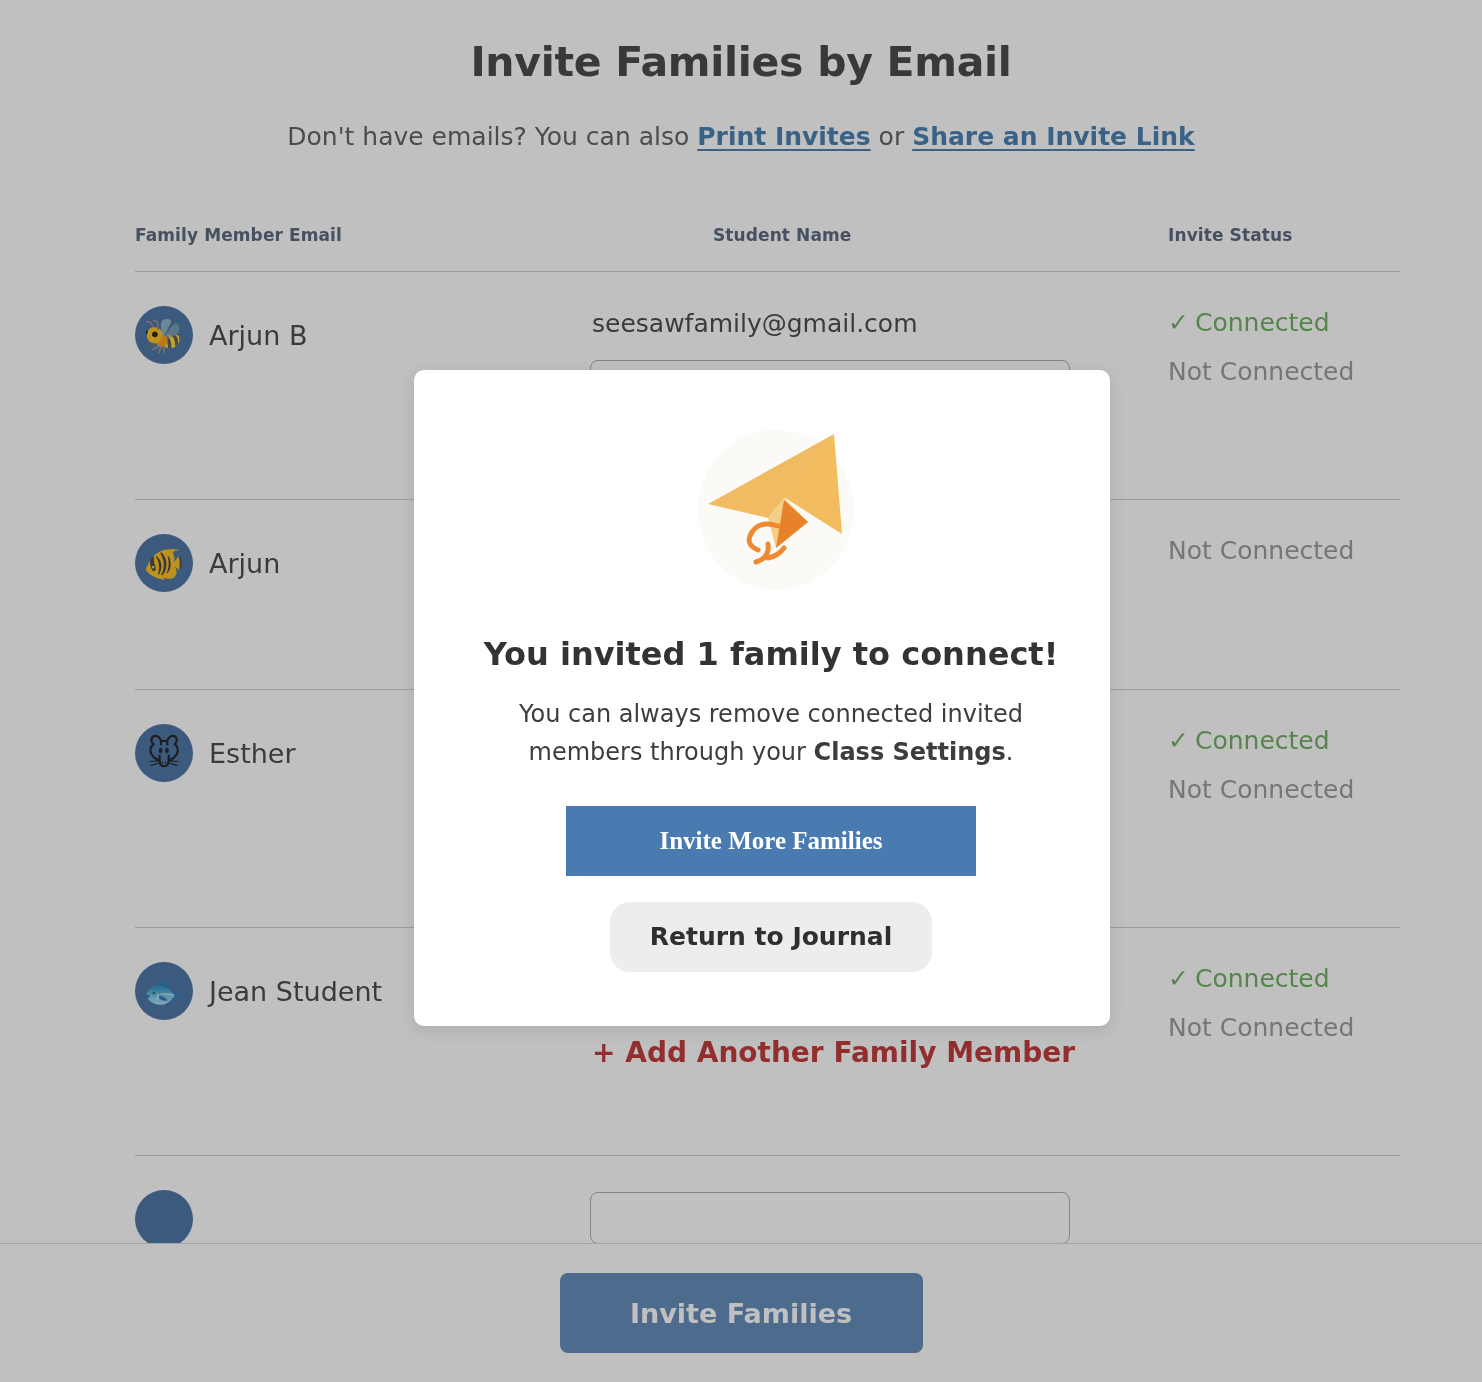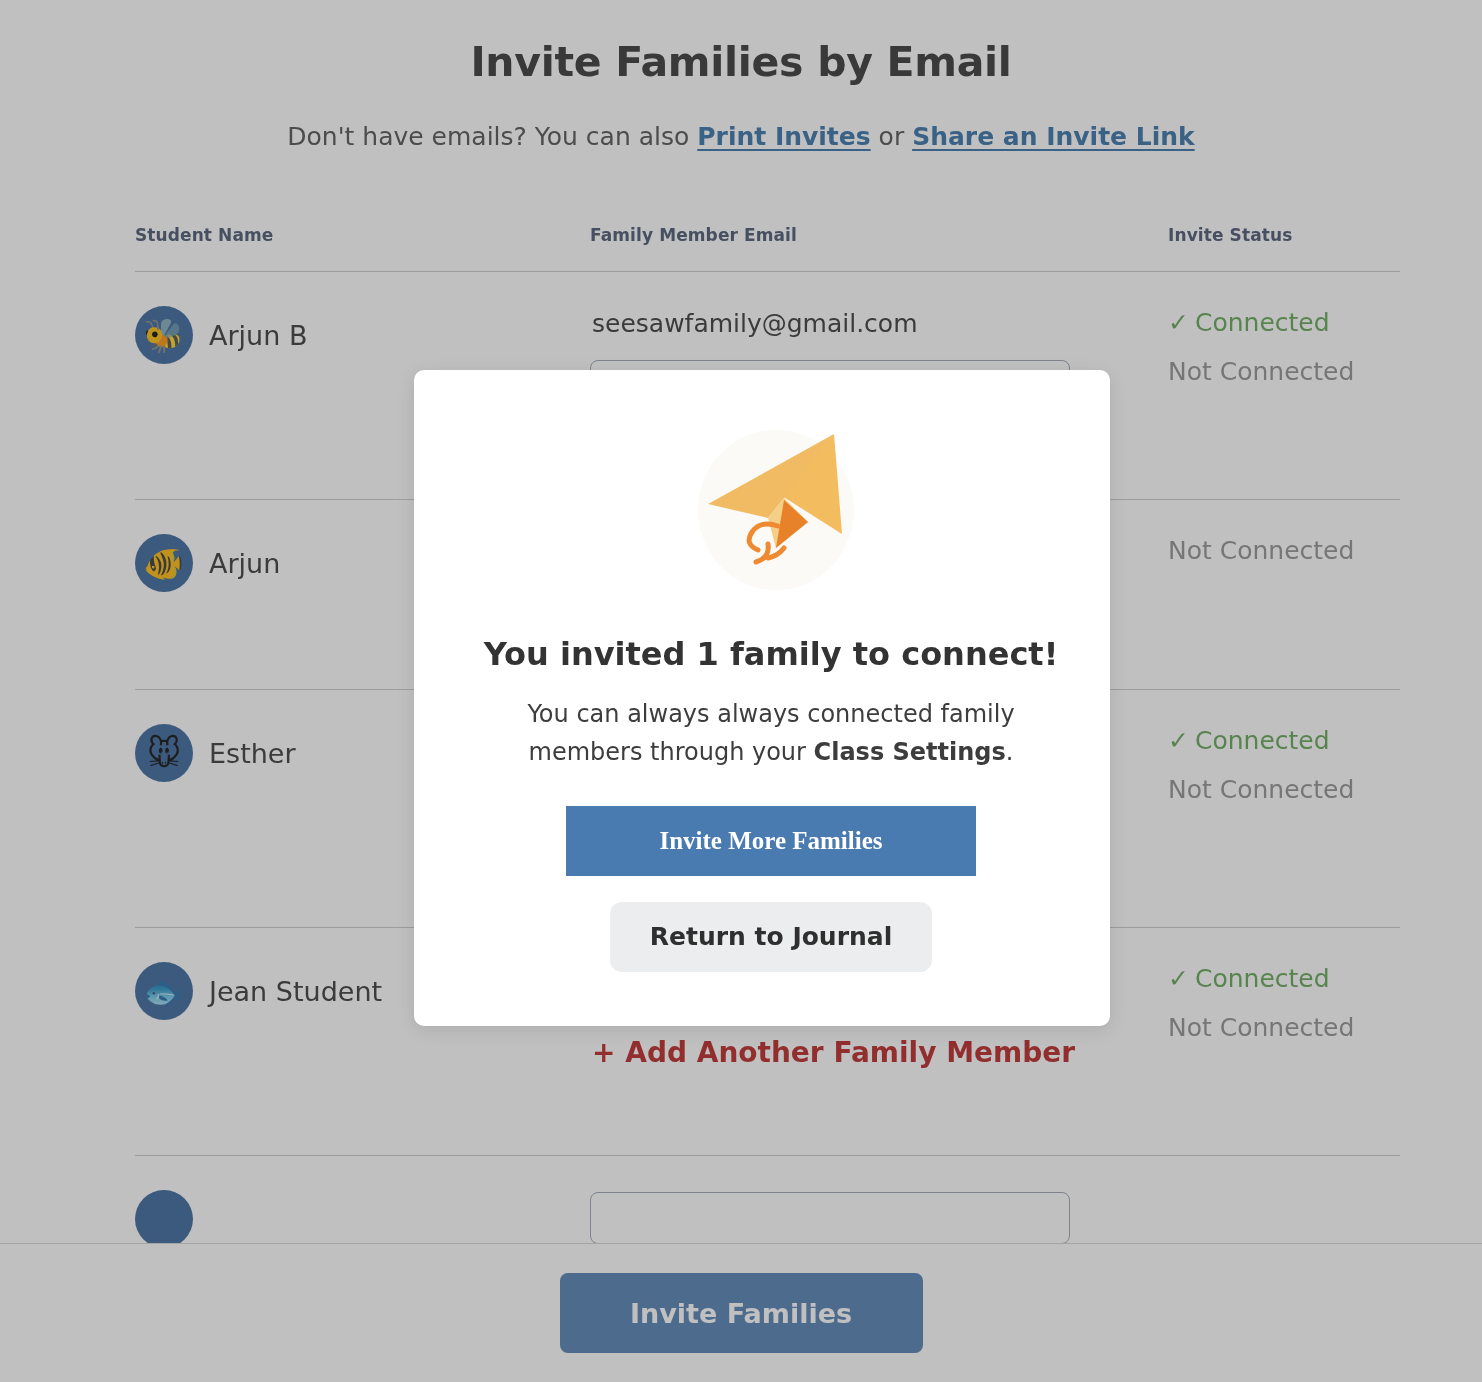--- a/index.html
+++ b/index.html
@@ -256,43 +256,43 @@
     font-size: 25px;
     font-weight: 700;
     font-family: Liberation Serif, serif;
     cursor: pointer;
   }
   .btn-secondary {
     margin-top: 26px;
     width: 322px;
     height: 70px;
     border: none;
-    border-radius: 12px;
+    border-radius: 20px;
     background: #ebedef;
     color: #2f2f2f;
     font-size: 25px;
     font-weight: 700;
     font-family: inherit;
     cursor: pointer;
   }
 </style>
 </head>
 <body>
 
 <div id="page">
 
   <div class="page-title">Invite Families by Email</div>
 
   <div class="subtitle"><span>Don't have emails? You can also </span><a href="#">Print Invites</a><span> or </span><a href="#">Share an Invite Link</a></div>
 
   <div class="table">
 
     <div class="thead">
+      <div class="th col-email">Family Member Email</div>
       <div class="th col-name">Student Name</div>
-      <div class="th col-email">Family Member Email</div>
       <div class="th col-status">Invite Status</div>
     </div>
 
     <div class="row" style="height:228px;">
       <div class="cell-name">
         <div class="avatar">🐝</div>
         <div class="student-name">Arjun B</div>
       </div>
       <div class="cell-email">
         <div class="email-value">seesawfamily@gmail.com</div>
@@ -384,19 +384,19 @@
       <path d="M128 78 L152 100 L120 126 Z" fill="#e8822a"></path>
 
       <path d="M122 104 q-18 -6 -26 6 q-8 12 6 18" fill="none" stroke="#ef8a33" stroke-width="5" stroke-linecap="round"></path>
       <path d="M112 122 q2 14 -12 18" fill="none" stroke="#ef8a33" stroke-width="5" stroke-linecap="round"></path>
       <path d="M128 126 q-6 8 -16 10" fill="none" stroke="#ef8a33" stroke-width="5" stroke-linecap="round"></path>
     </svg>
   </div>
 
   <div class="modal-title">You invited 1 family to connect!</div>
 
-  <div class="modal-body"><span>You can always always connected family</span>
+  <div class="modal-body"><span>You can always remove connected invited</span>
     <span>members through your </span><b>Class Settings</b><span>.</span></div>
 
   <button class="btn-primary">Invite More Families</button>
   <button class="btn-secondary">Return to Journal</button>
 
 </div>
 
 </body></html>

